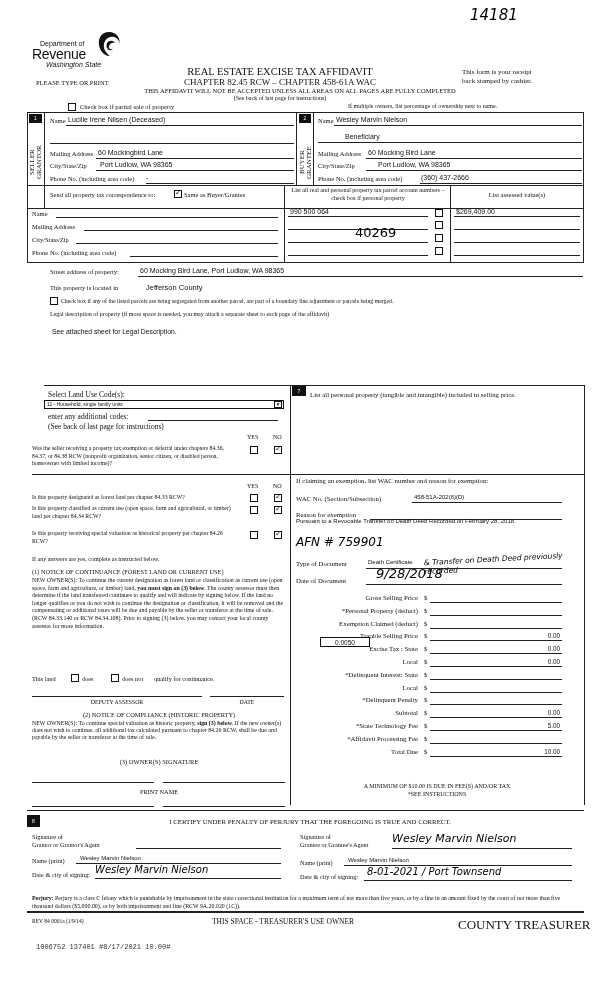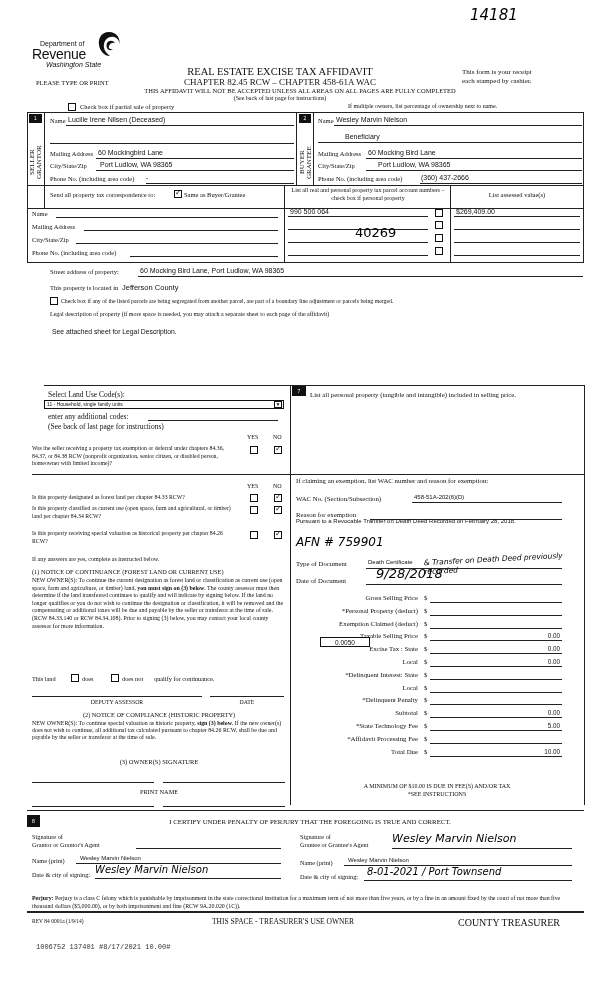--- a/index.html
+++ b/index.html
@@ -32,21 +32,21 @@
   <svg class="abs" style="left:66px; top:1px;" width="26" height="26" viewBox="0 0 26 26">
     <path d="M13 1 C5 1 2 8 3 14 C4 20 8 25 14 25 C10 22 7 18 8 13 C9 8 13 5 18 6 C22 7 24 11 23 14 C25 8 21 1 13 1 Z" fill="#111"></path>
     <path d="M11 12 C13 9 17 9 19 12 C17 11 14 12 13 15 C12 17 14 19 17 18 C14 21 9 18 11 12 Z" fill="#111"></path>
   </svg>
 </div>
 
 <div class="abs bold center" style="left:160px; top:66px; width:240px; font-size:10.5px;">REAL ESTATE EXCISE TAX AFFIDAVIT</div>
 <div class="abs center" style="left:160px; top:77px; width:240px; font-size:9px;">CHAPTER 82.45 RCW – CHAPTER 458-61A WAC</div>
 <div class="abs" style="left:36px; top:79px; font-size:6.5px;">PLEASE TYPE OR PRINT</div>
 <div class="abs" style="left:462px; top:68px; font-size:7px;">This form is your receipt</div>
-<div class="abs" style="left:462px; top:77px; font-size:7px;">each stamped by cashier.</div>
+<div class="abs" style="left:462px; top:77px; font-size:7px;">back stamped by cashier.</div>
 <div class="abs bold center" style="left:60px; top:87px; width:480px; font-size:6.5px;">THIS AFFIDAVIT WILL NOT BE ACCEPTED UNLESS ALL AREAS ON ALL PAGES ARE FULLY COMPLETED</div>
 <div class="abs center" style="left:160px; top:95px; width:240px; font-size:6px;">(See back of last page for instructions)</div>
 <div class="box" style="left:68px; top:103px;"></div>
 <div class="abs" style="left:80px; top:103px; font-size:6.5px;">Check box if partial sale of property</div>
 <div class="abs" style="left:348px; top:103px; font-size:6px;">If multiple owners, list percentage of ownership next to name.</div>
 
 <div class="abs" style="left:27px; top:112px; width:557px; height:97px; border:1px solid #222; box-sizing:border-box;"></div>
 <div class="vline" style="left:44px; top:112px; height:97px;"></div>
 <div class="vline" style="left:296px; top:112px; height:74px;"></div>
 <div class="vline" style="left:313px; top:112px; height:74px;"></div>
@@ -119,21 +119,21 @@
 <div class="line" style="left:454px; top:242px; width:126px;"></div>
 
 <div class="line" style="left:288px; top:255px; width:140px;"></div>
 <div class="box" style="left:435px; top:247px;"></div>
 <div class="line" style="left:454px; top:255px; width:126px;"></div>
 
 <div class="abs" style="left:50px; top:268px; font-size:6.5px;">Street address of property:</div>
 <div class="abs val" style="left:140px; top:267px;">60 Mocking Bird Lane, Port Ludlow, WA 98365</div>
 <div class="line" style="left:138px; top:276px; width:445px;"></div>
 <div class="abs" style="left:50px; top:284px; font-size:6.5px;">This property is located in</div>
-<div class="abs val" style="left:122px; top:283px; font-size:7.5px;">Jefferson County</div>
+<div class="abs val" style="left:146px; top:283px; font-size:7.5px;">Jefferson County</div>
 <div class="box" style="left:50px; top:297px;"></div>
 <div class="abs" style="left:61px; top:298px; font-size:5.8px;">Check box if any of the listed parcels are being segregated from another parcel, are part of a boundary line adjustment or parcels being merged.</div>
 <div class="abs" style="left:50px; top:311px; font-size:6px;">Legal description of property (if more space is needed, you may attach a separate sheet to each page of the affidavit)</div>
 <div class="abs val" style="left:52px; top:328px; font-size:6.8px;">See attached sheet for Legal Description.</div>
 
 <div class="line" style="left:44px; top:385px; width:540px;"></div>
 <div class="vline" style="left:290px; top:385px; height:420px;"></div>
 <div class="vline" style="left:584px; top:385px; height:420px;"></div>
 <div class="abs" style="left:48px; top:390px; font-size:7.5px;">Select Land Use Code(s):</div>
 <div class="abs" style="left:44px; top:400px; width:240px; height:9px; border:1px solid #111; box-sizing:border-box;">
@@ -292,14 +292,14 @@
 <div class="abs val" style="left:348px; top:857px; font-size:6px;">Wesley Marvin Nielson</div>
 <div class="line" style="left:344px; top:865px; width:228px;"></div>
 <div class="abs" style="left:300px; top:873px; font-size:6.3px;">Date &amp; city of signing:</div>
 <div class="abs hand" style="left:367px; top:866px; font-size:10px;">8-01-2021 / Port Townsend</div>
 <div class="line" style="left:364px; top:880px; width:208px;"></div>
 
 <div class="abs" style="left:32px; top:895px; width:550px; font-size:5.9px; line-height:7.5px;"><b>Perjury:</b><span> Perjury is a class C felony which is punishable by imprisonment in the state correctional institution for a maximum term of not more than five years, or by a fine in an amount fixed by the court of not more than five thousand dollars ($5,000.00), or by both imprisonment and fine (RCW 9A.20.020 (1C)).</span></div>
 <div class="line" style="left:27px; top:911px; width:557px; border-bottom-width:2px;"></div>
 <div class="abs" style="left:32px; top:918px; font-size:5.5px;">REV 84 0001a (1/9/14)</div>
 <div class="abs" style="left:212px; top:917px; font-size:7.5px;">THIS SPACE - TREASURER'S USE OWNER</div>
-<div class="abs" style="left:458px; top:917px; font-size:10px;">COUNTY TREASURER</div>
+<div class="abs" style="left:458px; top:917px; font-size:13px;">COUNTY TREASURER</div>
 <div class="abs mono" style="left:36px; top:943px; font-size:7px; color:#333;">1006752 137401 #8/17/2021 10.00#</div>
 
 </body></html>

